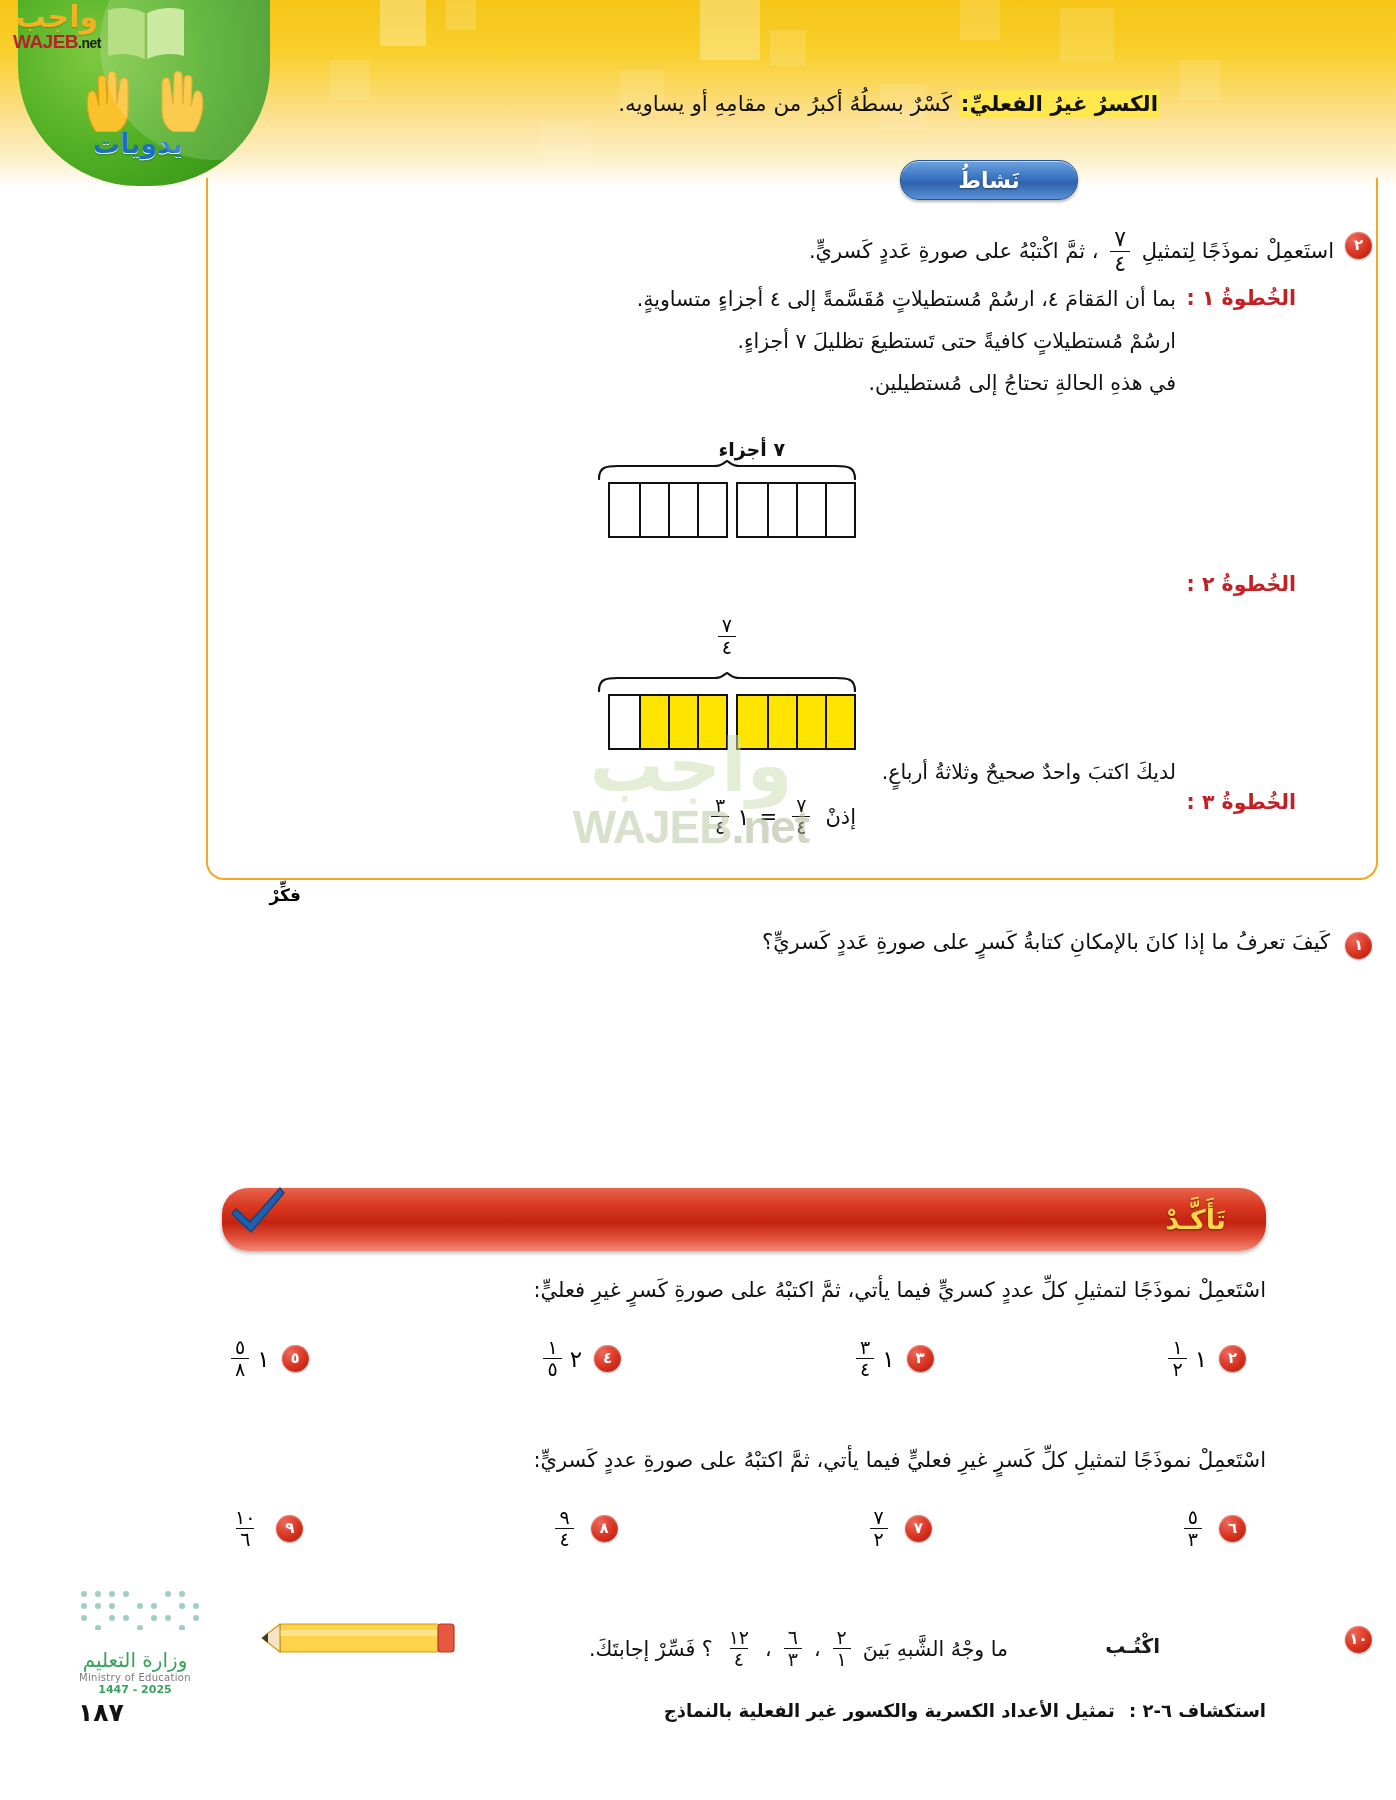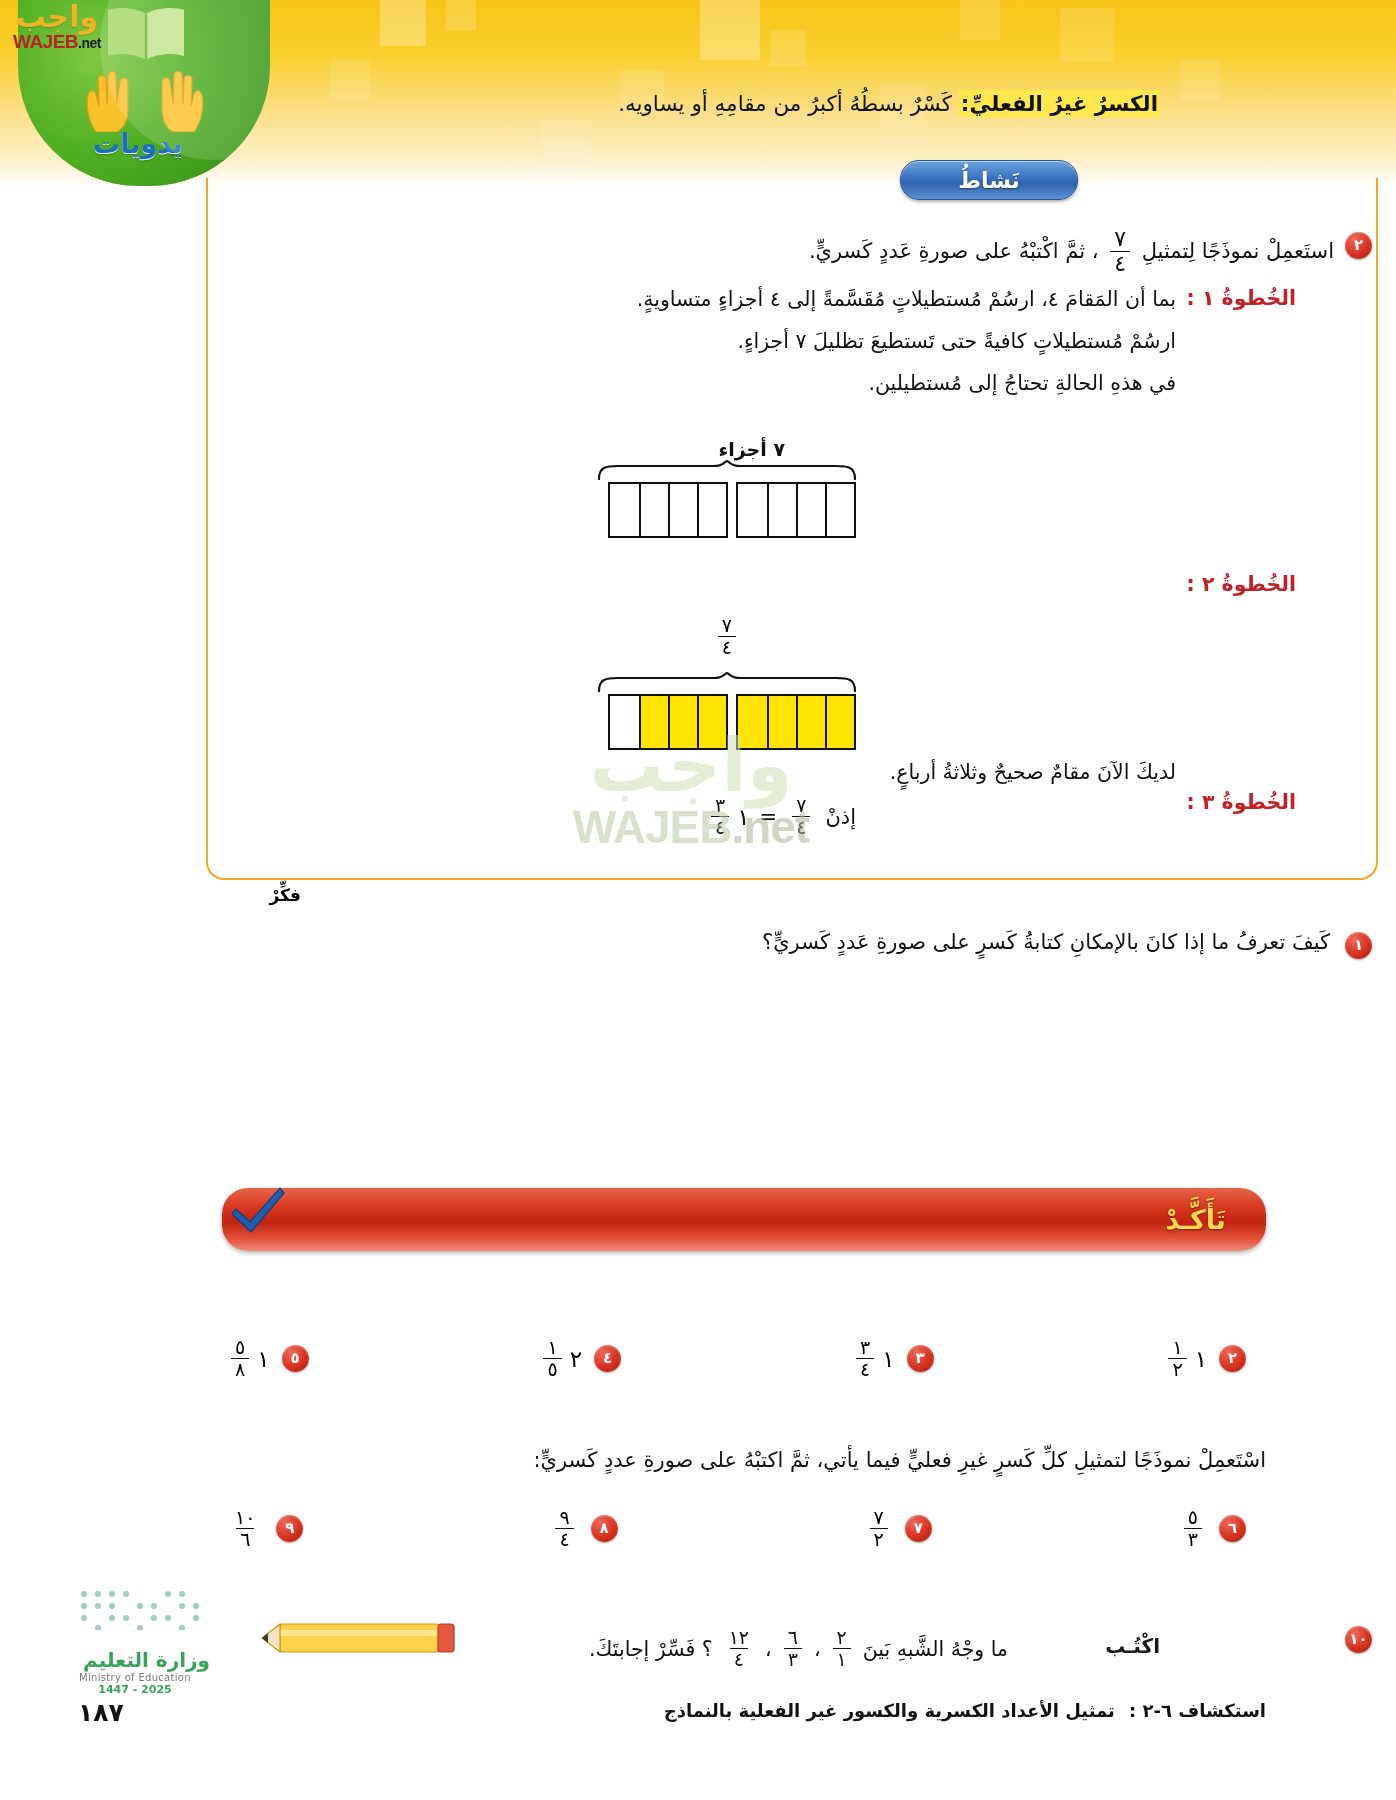--- a/index.html
+++ b/index.html
@@ -287,21 +287,21 @@
     position: absolute;
     left: 78px; top: 1698px;
     font-size: 25px; font-weight: bold; color: #111;
   }
   .moe {
     position: absolute;
     left: 60px; top: 1648px;
     text-align: center;
     width: 150px;
   }
-  .moe .moe-ar { font-size: 20px; color: #3aa35b; font-weight: bold; direction: rtl; text-align: right; }
+  .moe .moe-ar { font-size: 20px; color: #3aa35b; font-weight: normal; direction: rtl; }
   .moe .moe-en { font-size: 10px; color: #7a7a7a; letter-spacing: .3px; }
   .moe .moe-yr { font-size: 11px; color: #3aa35b; font-weight: bold; }
   .dots-logo { position: absolute; left: 78px; top: 1588px; }
 
   
   .watermark {
     position: absolute;
     right: 490px; top: 730px;
     width: 430px;
     text-align: center;
@@ -423,21 +423,21 @@
     </div>
     <div class="rect">
       <div class="cell filled"></div>
       <div class="cell filled"></div>
       <div class="cell filled"></div>
       <div class="cell"></div>
     </div>
   </div>
 
   <div class="step-label" style="right:100px; top:790px;">الخُطوةُ ٣ :</div>
-  <div class="step-body" style="right:220px; top:756px; width:810px;">لديكَ الآنَ مقامٌ صحيحٌ وثلاثةُ أرباعٍ.</div>
+  <div class="step-body" style="right:220px; top:756px; width:810px;">لديكَ اكتبَ واحدٌ صحيحٌ وثلاثةُ أرباعٍ.</div>
 
   <div style="position:absolute; right:540px; top:796px; display:flex; flex-direction:row; align-items:center; gap:10px; direction:rtl; font-size:21px; color:#111;">
     <span>إذنْ</span>
     <span class="frac">
       <span class="num">٧</span>
       <span class="den">٤</span>
     </span>
     <span>=</span>
     <span class="mixed">
       <span class="whole">١</span>
@@ -457,20 +457,21 @@
   <div class="bullet" style="right:24px; top:932px;">١</div>
   <div class="q-text" style="position:absolute; right:66px; top:930px; width:850px;">كَيفَ تعرفُ ما إذا كانَ بالإمكانِ كتابةُ كَسرٍ على صورةِ عَددٍ كَسريٍّ؟</div>
 
   <div class="taakkad-bar">
     <span>تَأَكَّـدْ</span>
   </div>
   <svg class="check-mark" viewBox="0 0 62 62">
     <path d="M6 34 L10 29 L24 42 L54 8 L58 13 L25 52 Z" fill="#1f5fae" stroke="#17417a" stroke-width="1.4"></path>
   </svg>
 
+  <div class="exercise-prompt" style="right:130px; top:1278px;">اسْتَعمِلْ نموذَجًا لتمثيلِ كلِّ عددٍ كسريٍّ فيما يأتي، ثمَّ اكتبْهُ على صورةِ كَسرٍ غيرِ فعليٍّ:</div>
 
   <div class="prob-row" style="right:150px; top:1338px; width:1020px; justify-content:space-between;">
     <div class="prob">
       <div class="bullet" style="position:relative;">٢</div>
       <span class="mixed">
         <span class="whole">١</span>
         <span class="frac">
           <span class="num">١</span>
           <span class="den">٢</span>
         </span>

